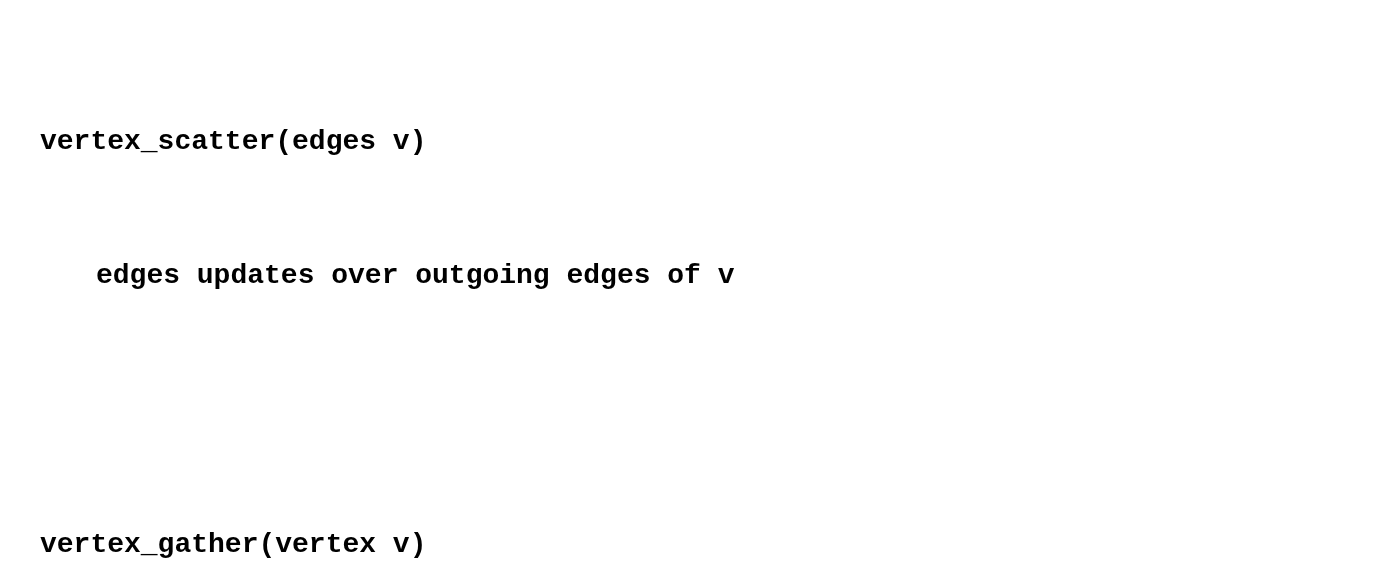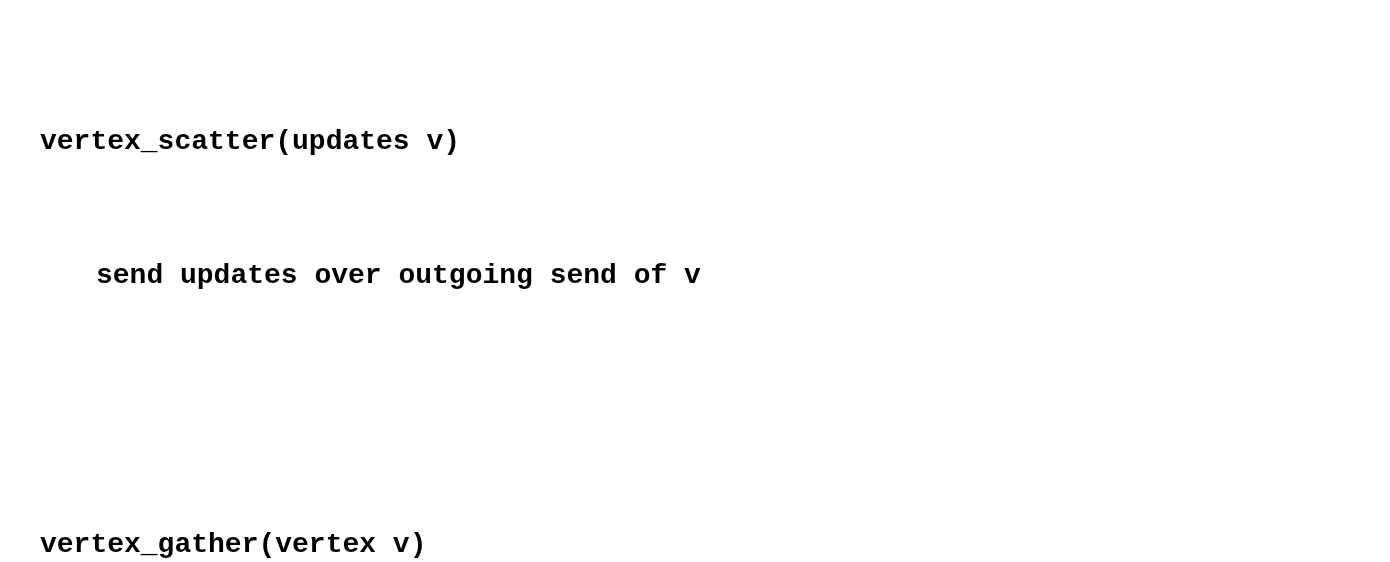--- a/index.html
+++ b/index.html
@@ -28,22 +28,22 @@
       padding-left: 56px;
     }
     .blank-line {
       height: 1.6em;
     }
   </style>
 </head>
 <body>
 
 <div class="code-block">
-  <span class="code-line">vertex_scatter(updates v)</span>
-  <span class="code-line indent-1">send updates over outgoing send of v</span>
+  <span class="code-line">vertex_scatter(edges v)</span>
+  <span class="code-line indent-1">edges updates over outgoing edges of v</span>
   <div class="blank-line"></div>
   <span class="code-line">vertex_gather(vertex v)</span>
   
   
   
   
   
   
   
 </div>

